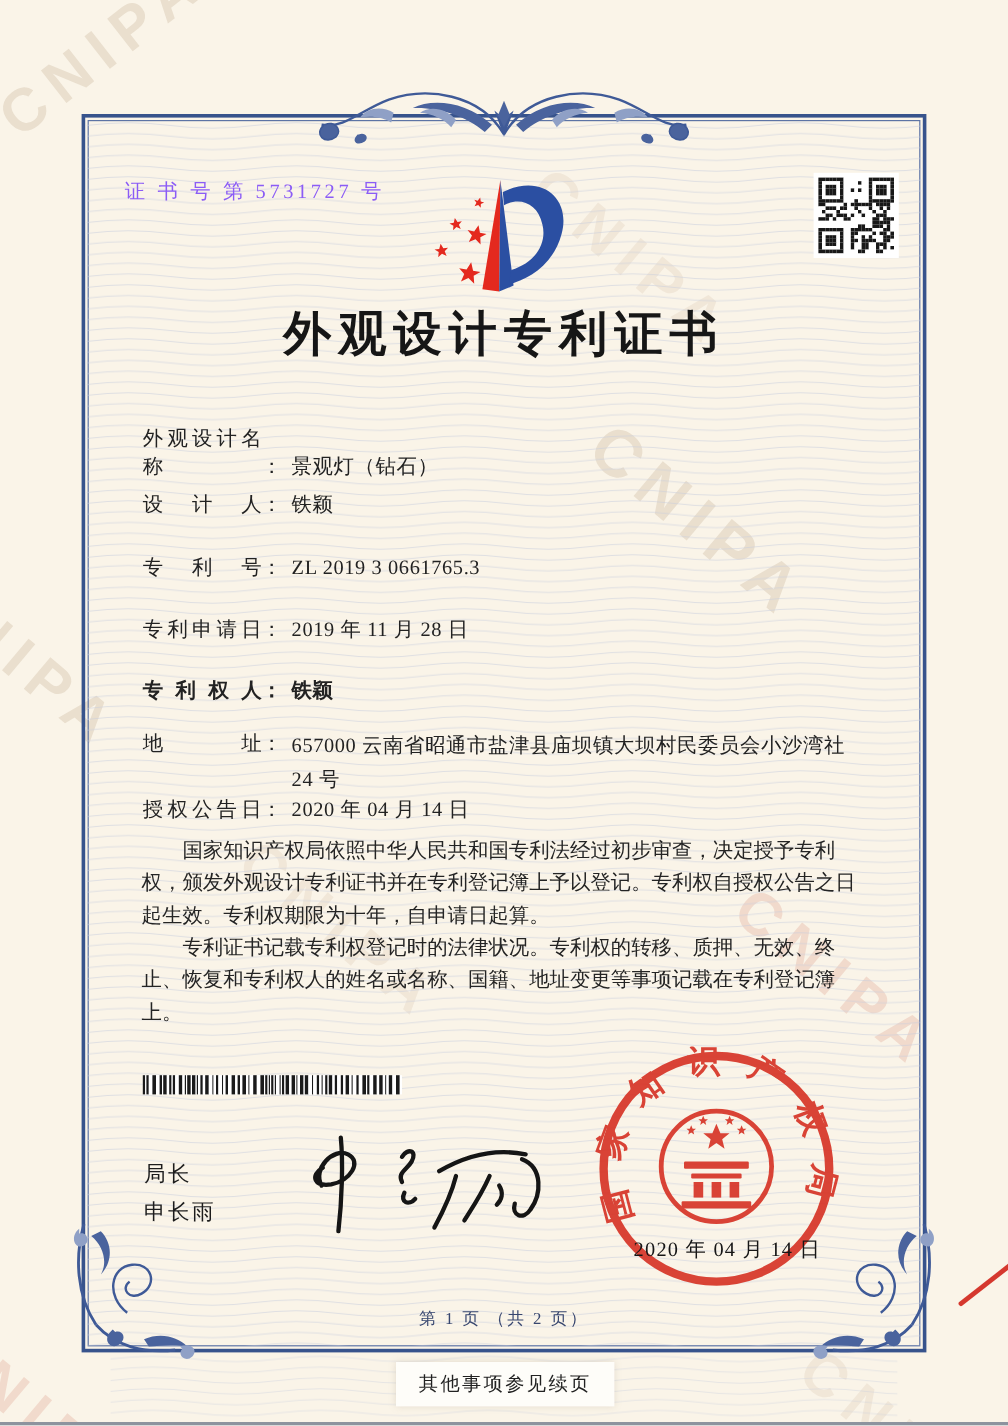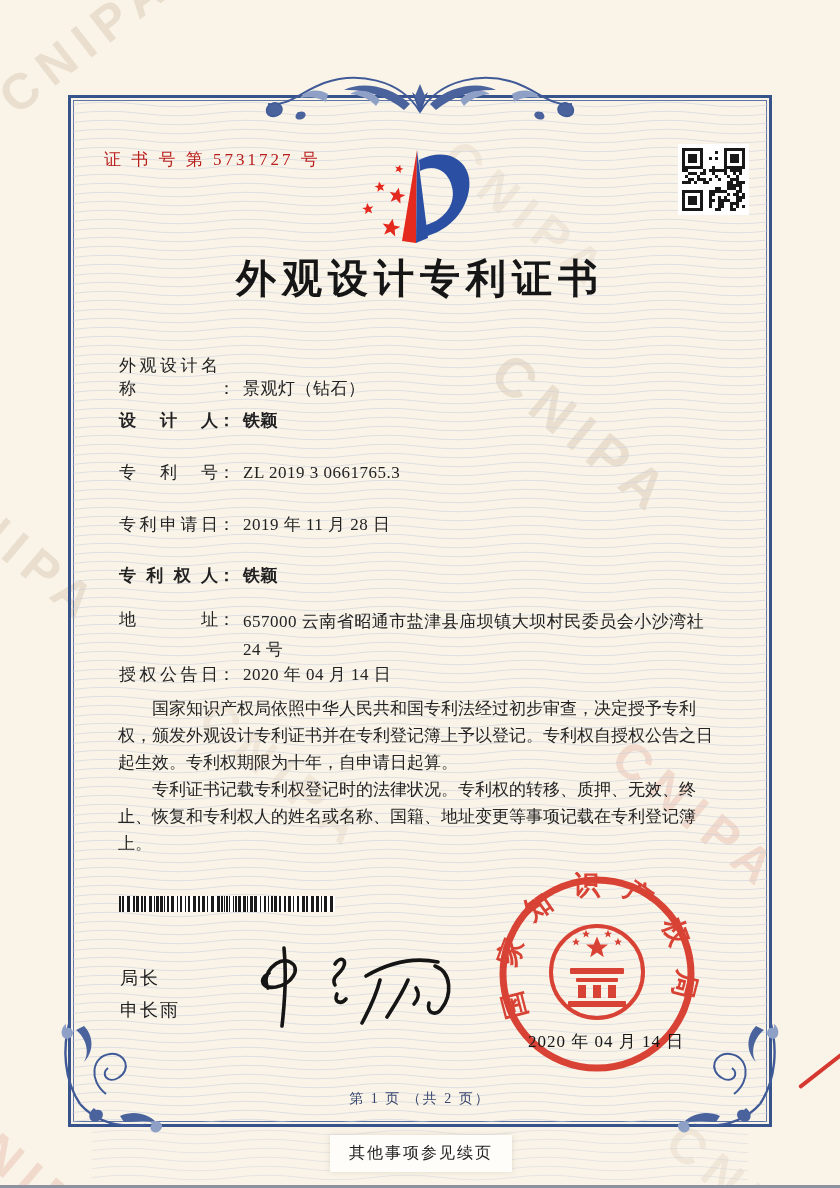--- a/index.html
+++ b/index.html
@@ -17,21 +17,21 @@
 
   
   .frame{position:absolute;left:68px;top:95px;width:704px;height:1032px;
          border:3px solid #37538c;box-sizing:border-box;}
   .frame .inner{position:absolute;left:2px;top:2px;right:2px;bottom:2px;
                 border:1px solid #5d74a5;}
 
   .waves{position:absolute;pointer-events:none;}
 
   
-  .certno{left:104px;top:148px;font-size:17px;letter-spacing:3px;color:#b91c1c;}
+  .certno{left:104px;top:148px;font-size:17px;letter-spacing:3px;color:#8b5cf6;}
   .title{left:0;top:251px;width:840px;text-align:center;font-size:40px;font-weight:bold;
          letter-spacing:6px;color:#161616;}
   .row{left:119px;width:620px;font-size:17px;color:#222;}
   .flabel{display:inline-block;width:99px;text-align:justify;text-align-last:justify;}
   .colon{margin-right:8px;}
   .fvalue{letter-spacing:.5px;}
   .addrval{display:inline-block;width:468px;vertical-align:top;line-height:28px;}
   .grant2{position:absolute;left:336px;top:0;white-space:nowrap;}
   .paras{left:118px;top:695px;width:610px;font-size:17px;line-height:27px;color:#242424;}
   .paras p{margin:0;text-indent:2em;}
@@ -604,21 +604,21 @@
         <div class="q0"></div>
         <div class="q0"></div>
       </div>
   </div>
 
   <div class="abs title">外观设计专利证书</div>
 
   <div class="abs row" style="top:354px;">
     <span class="flabel">外观设计名称</span><span class="colon">：</span><span class="fvalue">景观灯（钻石）</span>
   </div>
-  <div class="abs row" style="top:409px;font-weight:bold;">
+  <div class="abs row" style="top:409px;">
     <span class="flabel">设计人</span><span class="colon">：</span><span class="fvalue">铁颖</span>
   </div>
   <div class="abs row" style="top:461px;">
     <span class="flabel">专利号</span><span class="colon">：</span><span class="fvalue">ZL 2019 3 0661765.3</span>
   </div>
   <div class="abs row" style="top:513px;">
     <span class="flabel">专利申请日</span><span class="colon">：</span><span class="fvalue">2019 年 11 月 28 日</span>
   </div>
   <div class="abs row" style="top:564px;font-weight:bold;">
     <span class="flabel">专利权人</span><span class="colon">：</span><span class="fvalue">铁颖</span>

